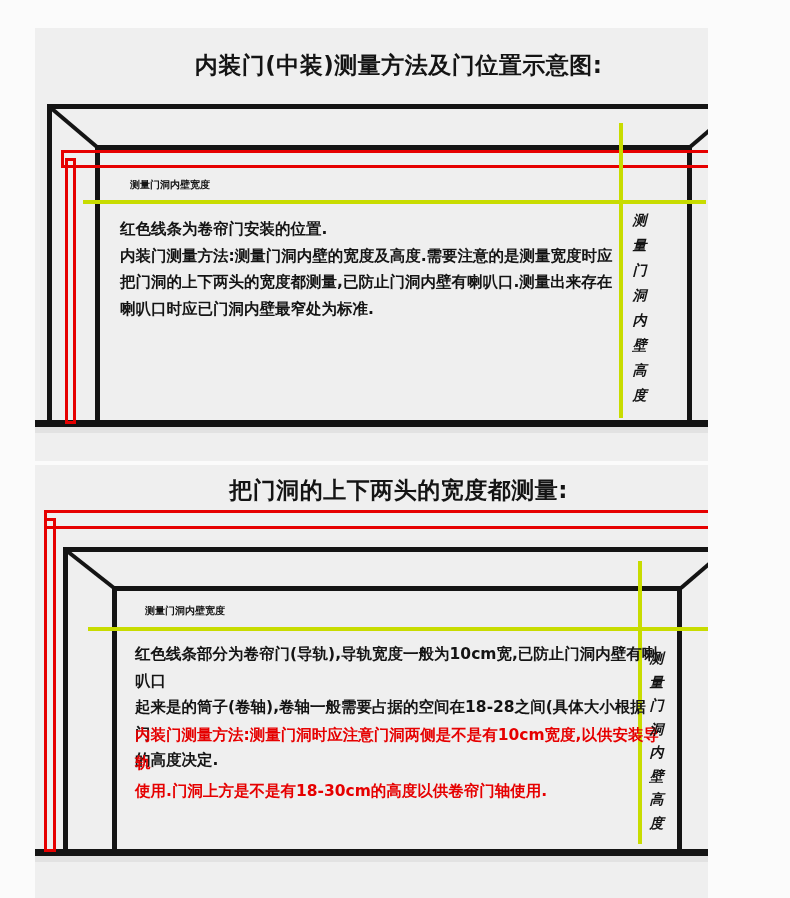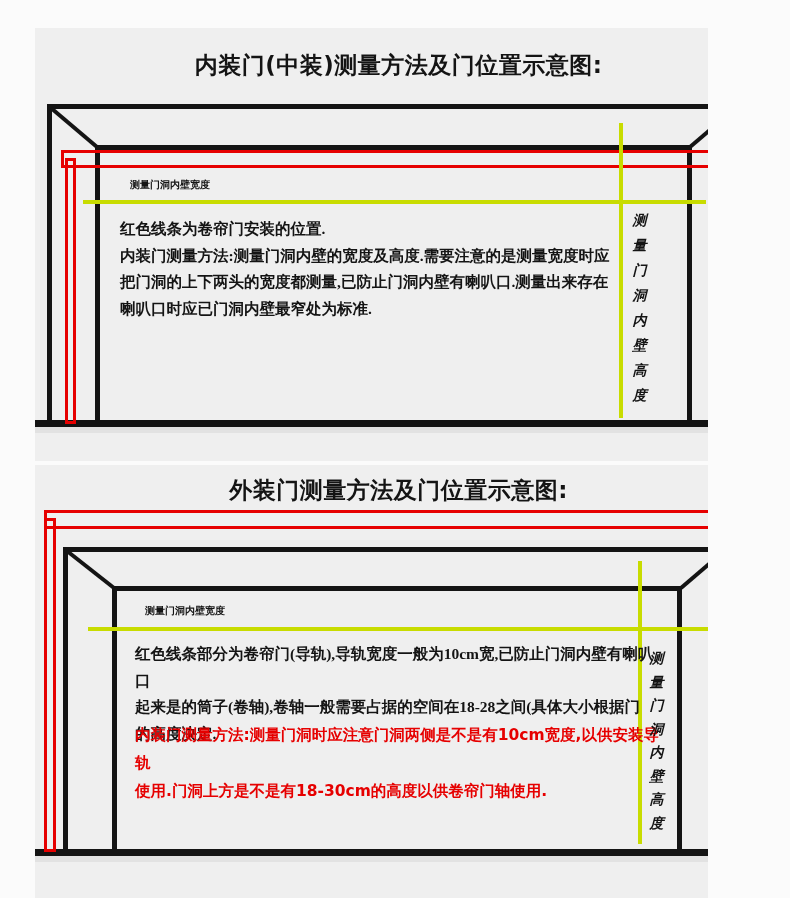--- a/index.html
+++ b/index.html
@@ -49,21 +49,20 @@
     font-size:14px;font-weight:bold;color:var(--ink);
     word-break:break-all;line-height:25px;
     text-align:center;
     font-style:italic;
   }
   .body-text{
     position:absolute;
     font-size:15.5px;font-weight:bold;color:var(--ink);
     line-height:26.5px;
     white-space:pre-line;
-    font-family:Liberation Serif, serif;
   }
   .warning-text{
     position:absolute;
     font-size:15.5px;font-weight:bold;color:var(--red);
     line-height:28px;
     white-space:pre-line;
   }
   .black-line{stroke:var(--ink);fill:none;}
   .red-line{stroke:var(--red);fill:none;stroke-width:3;}
   .yellow-line{stroke:var(--yellow);fill:none;stroke-width:4;}
@@ -123,21 +122,21 @@
       <line class="black-line" x1="689" y1="86" x2="646" y2="123" stroke-width="4"></line>
 
       <rect class="red-line" x="10.5" y="46.5" width="700" height="16"></rect>
       <rect class="red-line" x="10.5" y="54.5" width="9" height="331"></rect>
       <rect class="red-line" x="701.5" y="54.5" width="9" height="331"></rect>
 
       <line class="yellow-line" x1="53" y1="164" x2="675" y2="164"></line>
       <line class="yellow-line" x1="605" y1="96" x2="605" y2="379"></line>
     </svg>
 
-    <div class="panel-title">外装门测量方法及门位置示意图:</div>
+    <div class="panel-title">把门洞的上下两头的宽度都测量:</div>
 
     <div class="width-label" style="left:110px;top:139px;">测量门洞内壁宽度</div>
 
     <div class="body-text" style="left:100px;top:176px;width:525px;">红色线条部分为卷帘门(导轨),导轨宽度一般为10cm宽,已防止门洞内壁有喇叭口
 起来是的筒子(卷轴),卷轴一般需要占据的空间在18-28之间(具体大小根据门
 的高度决定.</div>
 
     <div class="warning-text" style="left:100px;top:256px;width:525px;">内装门测量方法:测量门洞时应注意门洞两侧是不是有10cm宽度,以供安装导轨
 使用.门洞上方是不是有18-30cm的高度以供卷帘门轴使用.</div>
 

